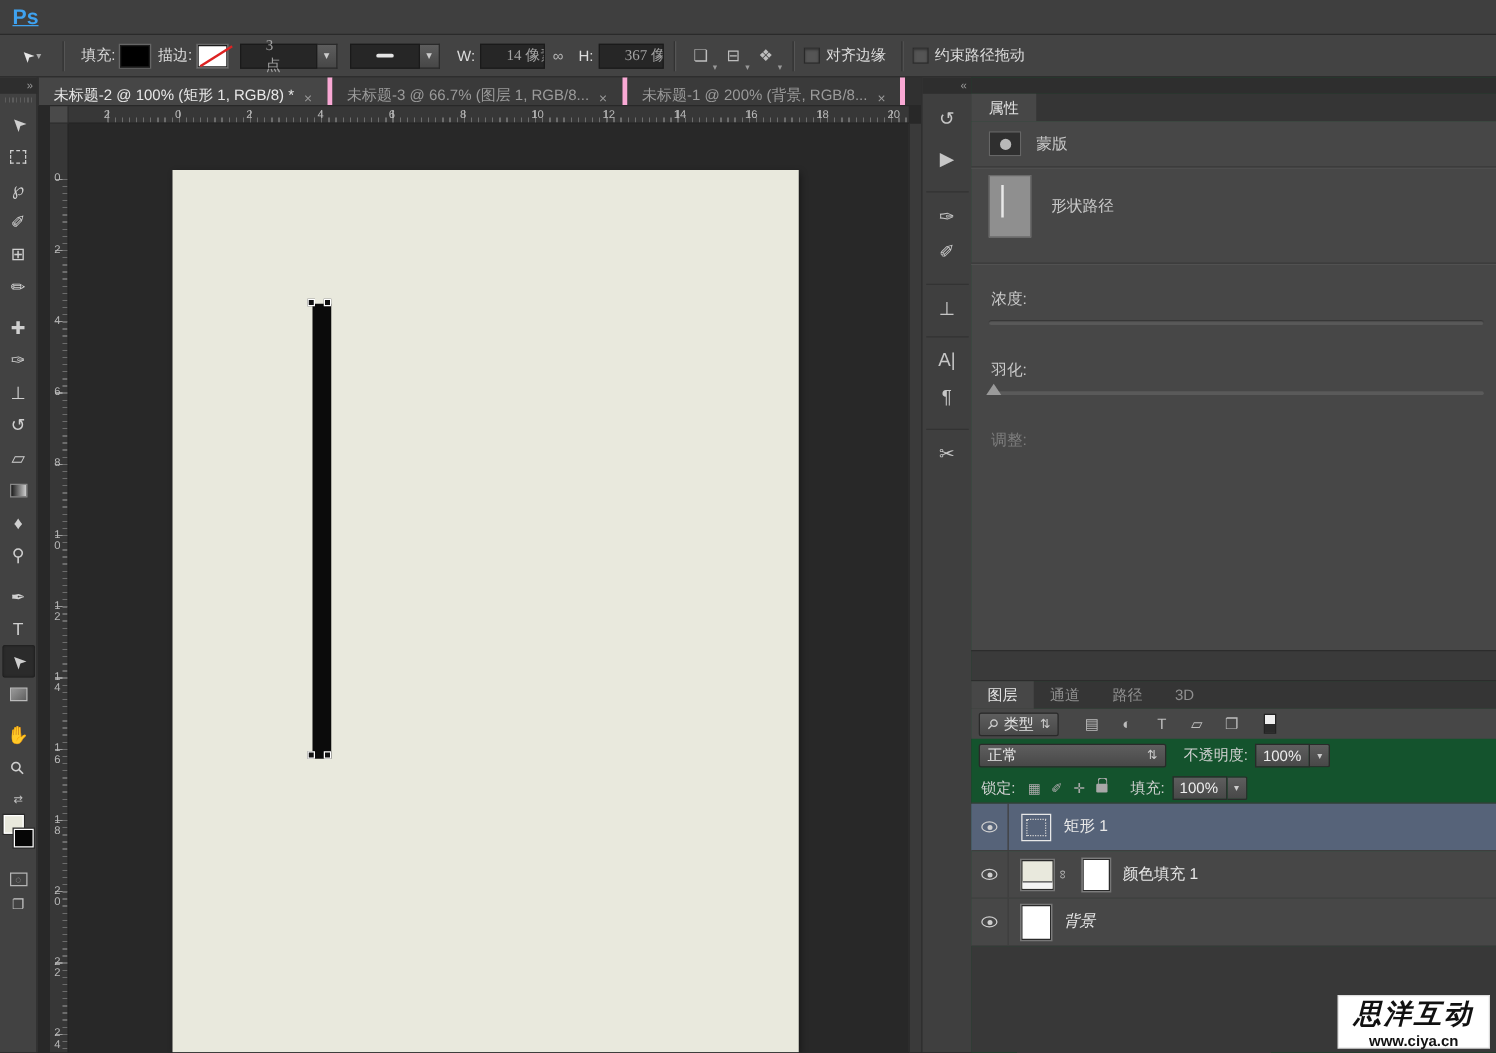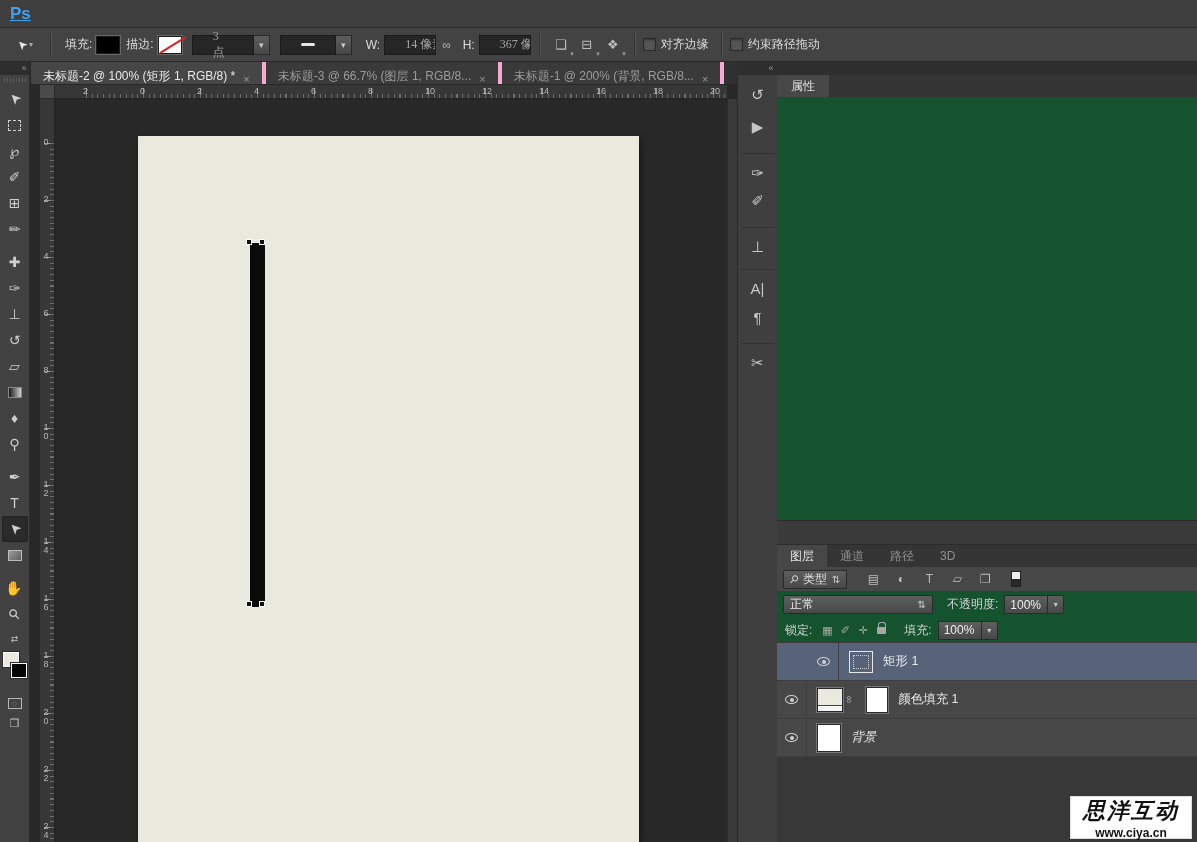--- a/index.html
+++ b/index.html
@@ -171,21 +171,21 @@
   #lock-row { position:absolute; left:0; top:556px; width:420px; height:25px; display:flex; align-items:center;
     padding-left:6px; border-bottom:1px solid #3a3a3a; }
   .lock-icon { width:18px; height:16px; display:flex; align-items:center; justify-content:center; color:#a8a8a8;
     font-size:11px; }
   .padlock { width:9px; height:7px; background:#a8a8a8; border-radius:1px; position:relative; display:inline-block; }
   .padlock::before { content:""; position:absolute; left:1.5px; top:-5px; width:6px; height:5px;
     border:1.5px solid #a8a8a8; border-bottom:none; border-radius:3px 3px 0 0; }
 
   .layer-row { position:absolute; left:0; width:420px; height:38px; background:#474747;
     border-bottom:1px solid #3e3e3e; display:flex; align-items:center; }
-  .layer-row.selected { background:#566379;padding-left:32px; }
+  .layer-row.selected { background:#566379; }
   .eye-cell { width:30px; display:flex; align-items:center; justify-content:center; align-self:stretch;
     border-right:1px solid #3e3e3e; }
   .eye { width:13px; height:9px; border:1px solid #cfcfcf; border-radius:50%; position:relative; }
   .eye::before { content:""; position:absolute; left:3.5px; top:1.5px; width:4px; height:4px; border-radius:50%;
     background:#cfcfcf; }
   .thumb { border:1px solid #2a2a2a; box-shadow:0 0 0 1px #777; margin-left:10px; }
   .shape-layer-thumb { width:24px; height:22px; background:transparent; border:1px solid #e8e8e8;
     box-shadow:none; margin-left:10px; position:relative; }
   .shape-layer-thumb::before { content:""; position:absolute; inset:3px; border:1px dotted #cfcfcf; }
   .fill-thumb { width:26px; height:24px; background:#e9e9dd; position:relative; }
@@ -402,20 +402,41 @@
       </div>
   </div>
 
   <div id="rightpanels">
     <div id="rp-topstrip"></div>
 
     <div id="props-tabrow">
       <span class="panel-tab">属性</span>
     </div>
 
+    <div id="props-content">
+      <div id="mask-row">
+        <span id="mask-icon">
+            <span class="dot"></span>
+          </span>
+        <span class="prop-label">蒙版</span>
+      </div>
+      <div class="props-divider" style="top:36px;"></div>
+      <div id="shape-row">
+        <span id="shape-thumb"></span>
+        <span class="prop-label">形状路径</span>
+      </div>
+      <div class="props-divider" style="top:113px;"></div>
+      <span class="prop-label" id="density-label">浓度:</span>
+      <div id="density-slider"></div>
+      <span class="prop-label" id="feather-label">羽化:</span>
+      <div id="feather-slider">
+        <span id="feather-thumb"></span>
+      </div>
+      <span class="prop-label dim" id="adjust-label">调整:</span>
+    </div>
 
     <div id="rp-gapstrip"></div>
 
     <div id="layers-tabrow">
 
     <span class="layers-tab active">图层</span>
         <span class="layers-tab">通道</span>
         <span class="layers-tab">路径</span>
         <span class="layers-tab">3D</span>
       </div>

